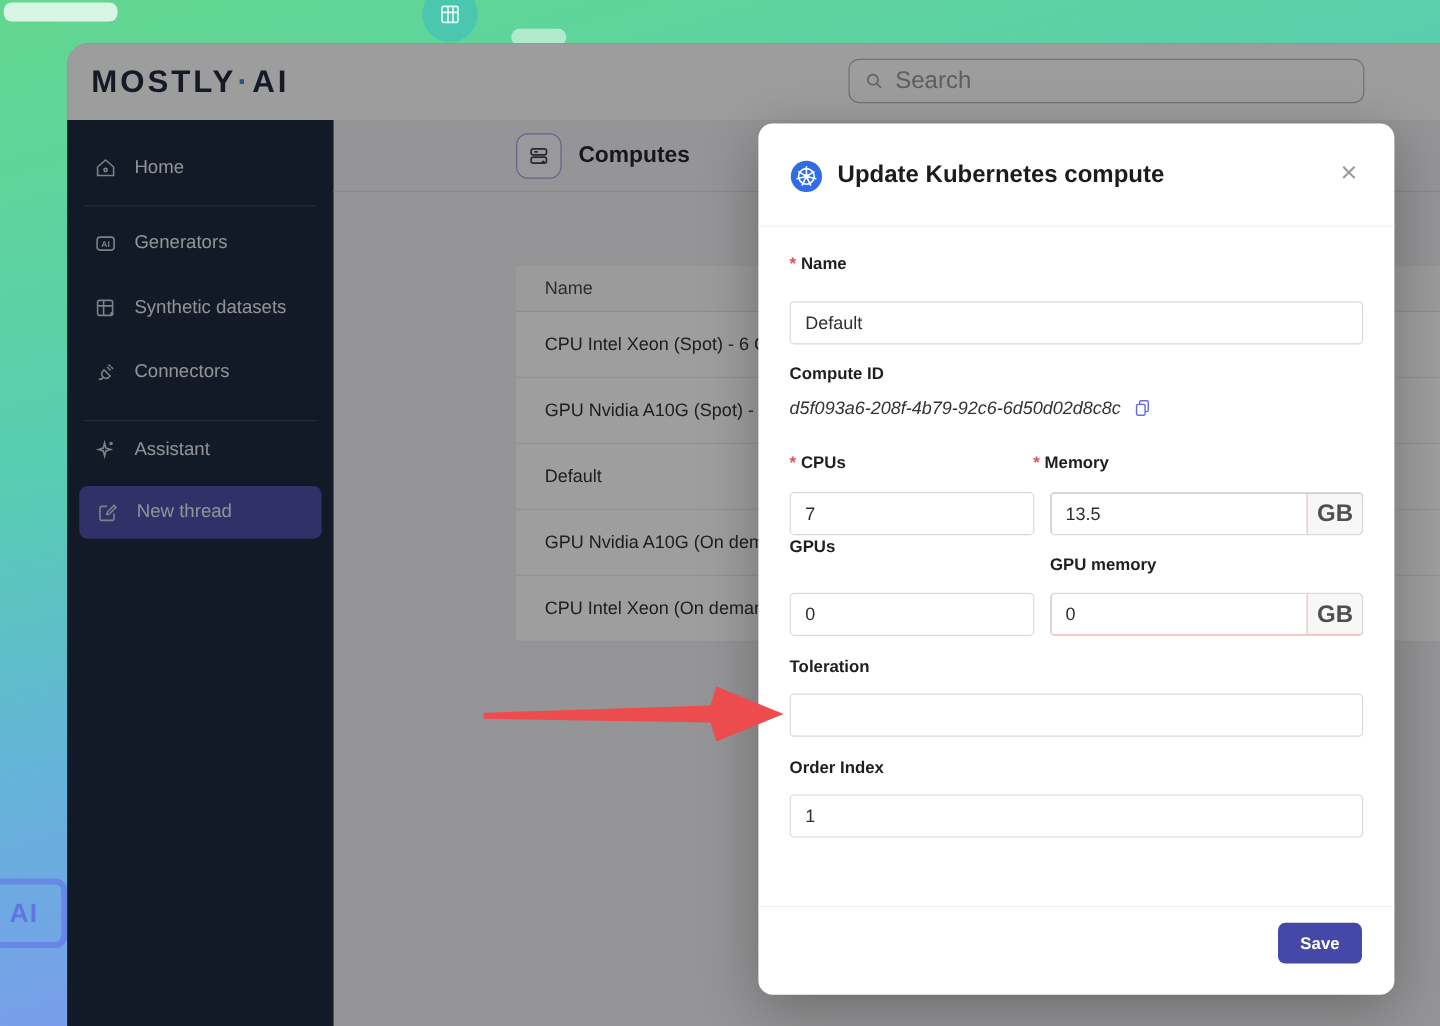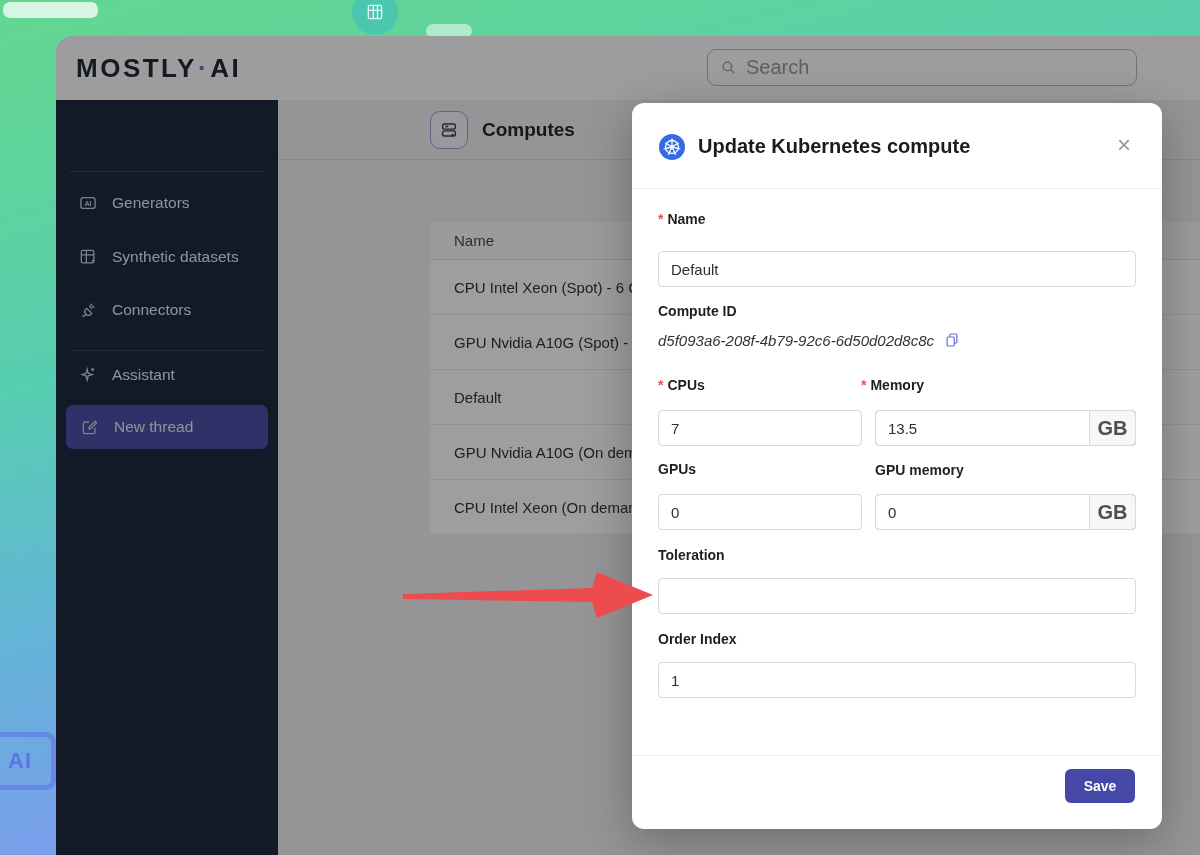--- a/index.html
+++ b/index.html
@@ -162,20 +162,27 @@
     <div class="searchbox">
       <svg viewBox="0 0 24 24">
         <circle cx="10.5" cy="10.5" r="6"></circle>
           <line x1="15" y1="15" x2="20" y2="20"></line>
       </svg>
       <input type="text" placeholder="Search" style="">
     </div>
   </div>
 
   <div class="sidebar">
+    <div class="nav-item" style="top:20px">
+      <svg viewBox="0 0 24 24">
+        <path d="M4 11 L12 4 L20 11 V19.5 H4 Z"></path>
+          <circle cx="12" cy="14" r="1.6"></circle>
+      </svg>
+      <span>Home</span>
+    </div>
     <div class="nav-div" style="top:71px"></div>
     <div class="nav-item" style="top:83px">
       <svg viewBox="0 0 24 24">
         <rect x="3.5" y="5.5" width="17" height="13" rx="3"></rect>
         <text x="12" y="15.5" text-anchor="middle" font-size="8.5" font-weight="bold" fill="#c9cfda" stroke="none" font-family="Liberation Sans, sans-serif">AI</text>
       </svg>
       <span>Generators</span>
     </div>
     <div class="nav-item" style="top:190px">
       <svg viewBox="0 0 24 24">
@@ -276,21 +283,21 @@
   </div>
   <div class="lbl" style="left:229px; top:274px">
     <span class="req">*</span><span>Memory</span>
   </div>
   <input class="inp" style="top: 307px; width: 204px;" value="7">
   <div class="grp" style="left:243px; top:307px; width:261px">
     <input value="13.5" style="">
     <div class="unit">GB</div>
   </div>
 
-  <div class="lbl" style="top:358px">GPUs</div>
+  <div class="lbl" style="top:344px">GPUs</div>
   <div class="lbl" style="left:243px; top:359px">GPU memory</div>
   <input class="inp" style="top: 391px; width: 204px;" value="0">
   <div class="grp" style="left:243px; top:391px; width:261px">
     <input value="0" style="">
     <div class="unit">GB</div>
   </div>
 
   <div class="lbl" style="top:444px">Toleration</div>
   <input class="inp" style="top: 475px;" value="">
 

